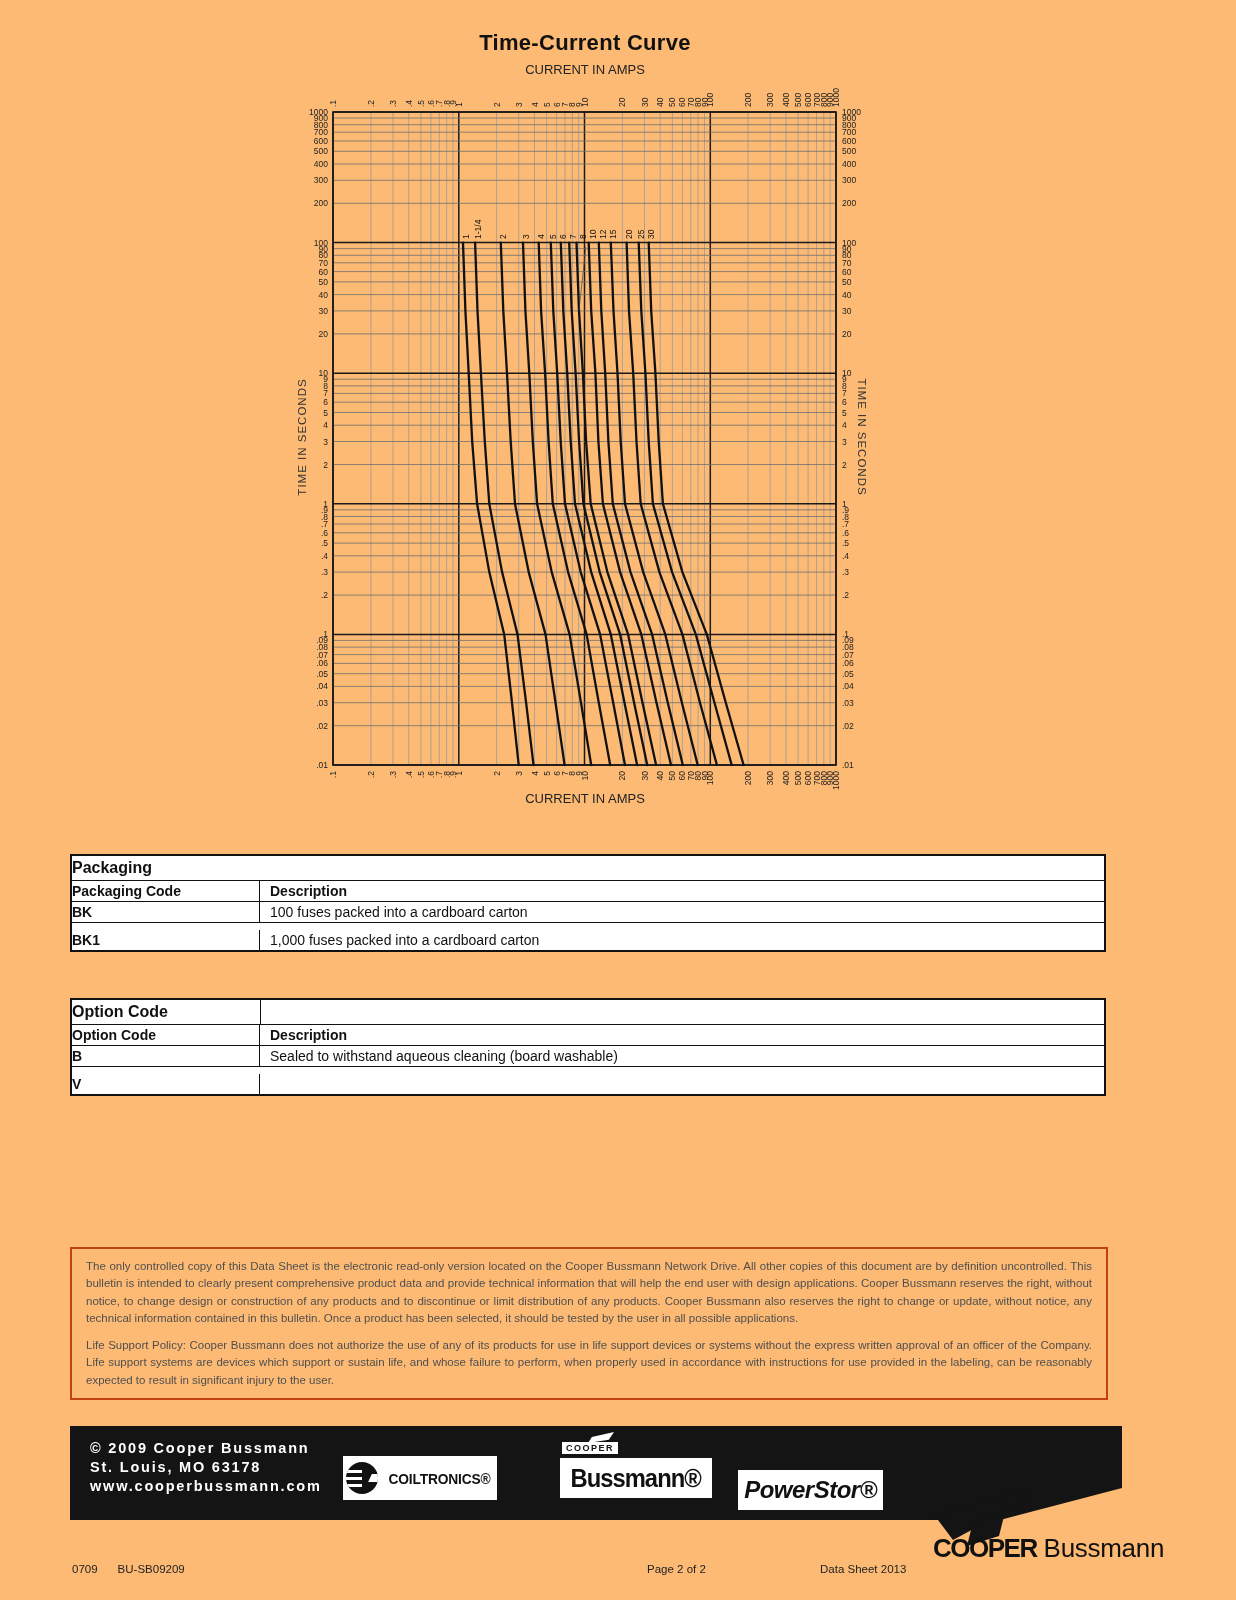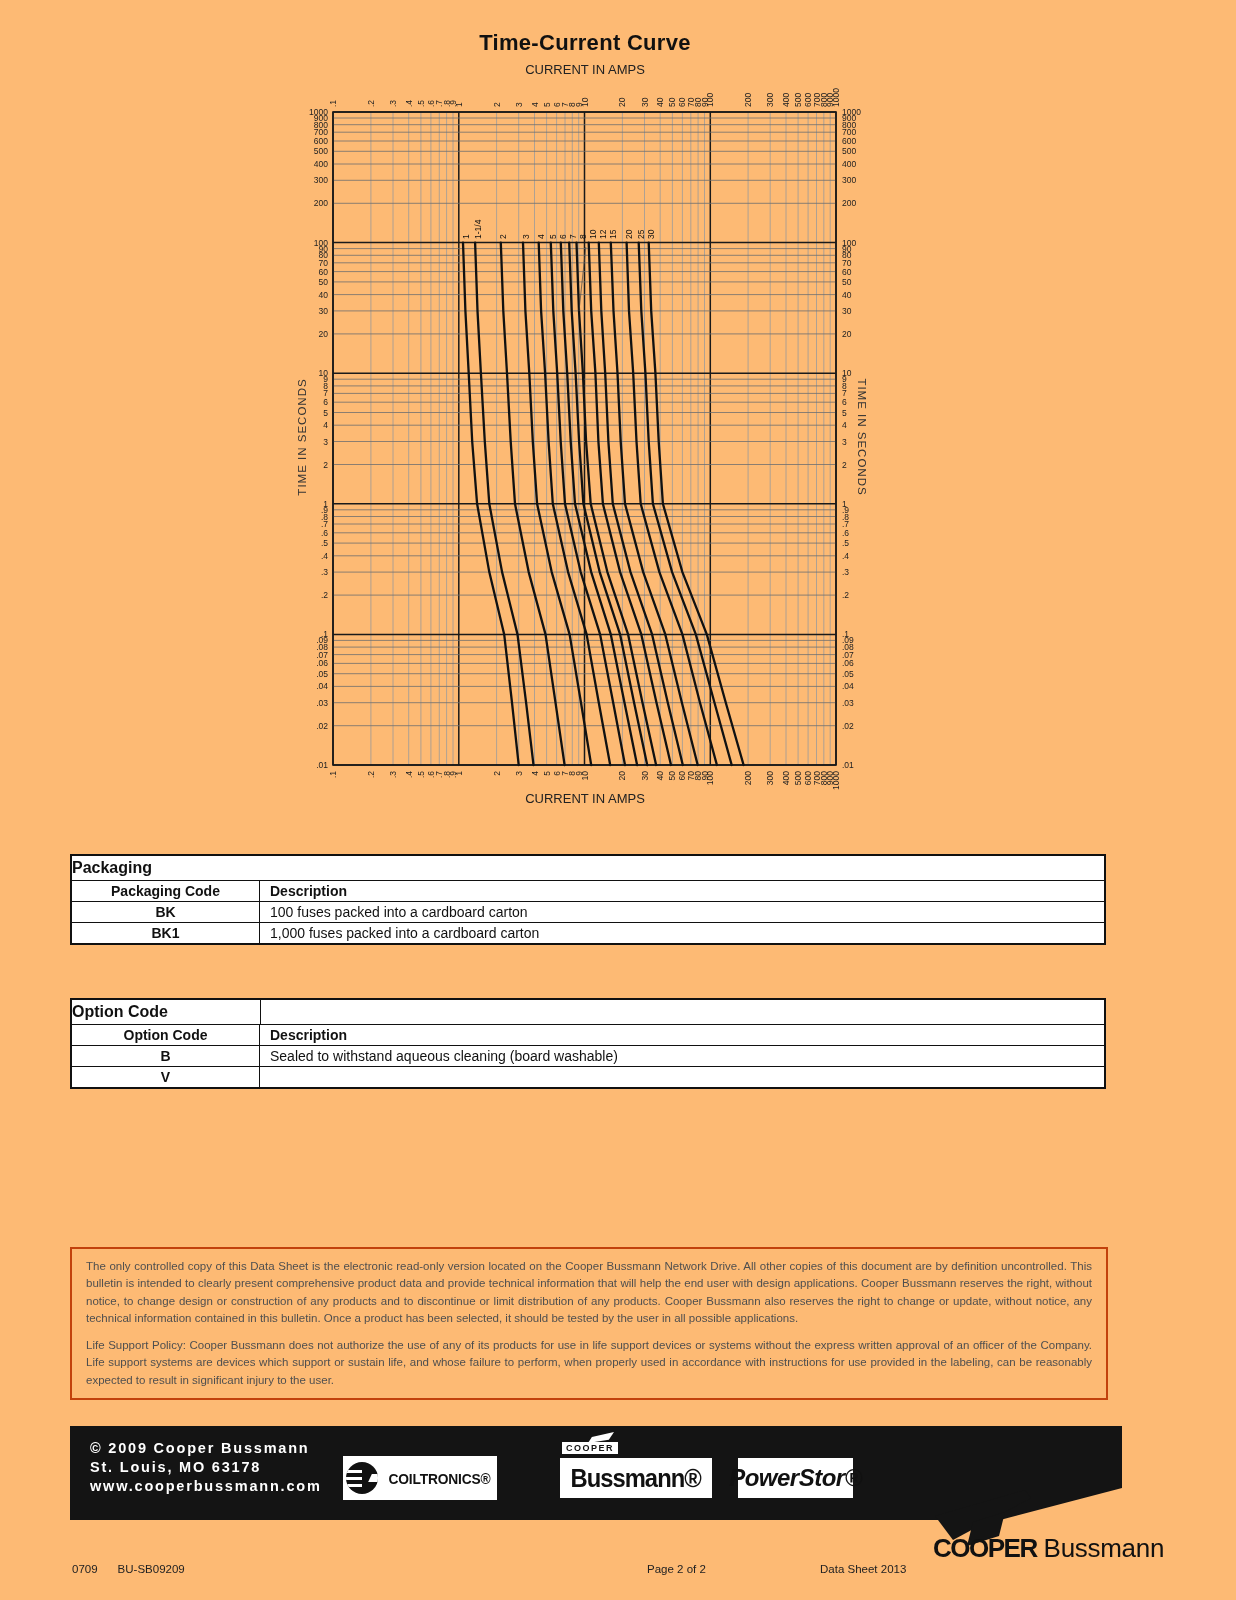--- a/index.html
+++ b/index.html
@@ -10,22 +10,22 @@
   #chart-title{top:30px;left:0;width:1170px;text-align:center;font-size:22px;font-weight:bold;letter-spacing:.3px;}
   #xlab-top{top:62px;left:0;width:1170px;text-align:center;font-size:13px;color:#222;}
   #xlab-bottom{top:791px;left:0;width:1170px;text-align:center;font-size:13px;color:#222;}
   #chart-wrap{top:0;left:0;width:1236px;height:830px;}
   svg text{font-family:"Liberation Sans",sans-serif;}
   
   .dtable{position:absolute;left:70px;width:1036px;border:2px solid #111;background:#fff;box-sizing:border-box;}
   .t-title{position:relative;border-bottom:1px solid #111;font-weight:bold;font-size:16px;padding:3px 0;}
   .t-title.with-div::after{content:'';position:absolute;left:188px;top:0;bottom:0;width:1px;background:#111;}
   .t-row{display:grid;grid-template-columns:188px 1fr;border-bottom:1px solid #111;font-size:14px;}
-  .t-row:last-child{border-bottom:none;}
-  .t-row .c1{border-right:1px solid #111;text-align:center;font-weight:bold;padding:2px 12px;}
+  .t-row:last-child{border-bottom:none;margin-top:7px;}
+  .t-row .c1{border-right:1px solid #111;font-weight:bold;padding:2px 0;}
   .t-row .c2{padding:2px 10px;}
   .t-row.t-head .c2{font-weight:bold;}
   
   #legal{top:1247px;left:70px;width:1006px;border:2px solid #c2410c;padding:9px 14px;
          font-size:11.5px;line-height:1.5;color:#4f4f4f;text-align:justify;}
   #legal p{margin:0 0 10px 0;}
   #legal p:last-child{margin-bottom:0;}
   
   #bar{top:1426px;left:70px;width:1052px;height:94px;background:#141414;
        clip-path:polygon(0 0,100% 0,100% 62px,930px 100%,0 100%);}
@@ -37,21 +37,21 @@
   .cicon::before{content:'';position:absolute;left:-3px;top:8px;width:19px;height:3px;background:#fff;
                  box-shadow:0 7px 0 #fff,0 14px 0 #fff;}
   .cicon::after{content:'';position:absolute;right:-3px;top:12px;width:11px;height:8px;background:#fff;transform:skewX(-25deg);}
   #coil-text{font-size:15px;font-weight:800;letter-spacing:-.2px;transform:scaleX(.92);}
   #buss-box{left:490px;top:32px;width:152px;height:40px;}
   #buss-text{font-size:25px;font-weight:800;letter-spacing:-1px;transform:scaleX(.95);}
   #cooper-strip{position:absolute;left:2px;top:-16px;background:#fff;color:#111;font-size:9px;font-weight:800;
                 letter-spacing:1.5px;padding:1px 4px;}
   #cooper-strip-flag{position:absolute;left:28px;top:-26px;width:26px;height:11px;background:#fff;
                      clip-path:polygon(15% 45%,100% 0,80% 70%,0 100%);}
-  #pwr-box{left:668px;top:32px;width:115px;height:40px;}
+  #pwr-box{left:668px;top:44px;width:145px;height:40px;}
   #pwr-text{font-size:24px;font-weight:800;font-style:italic;letter-spacing:-.5px;}
   
   #swoosh{top:1486px;left:933px;width:120px;height:56px;background:#141414;
           clip-path:polygon(2px 30px,92px 4px,98px 12px,20px 54px);}
   #corner-flag{top:1506px;left:963px;width:46px;height:42px;background:#141414;
                clip-path:polygon(10px 16px,42px 6px,36px 30px,4px 40px);}
   #corner-text{top:1533px;left:933px;font-size:26px;white-space:nowrap;}
   #corner-text .cpr{font-weight:900;letter-spacing:-1.5px;}
   #corner-text .bsn{font-weight:400;letter-spacing:-.3px;}
   

